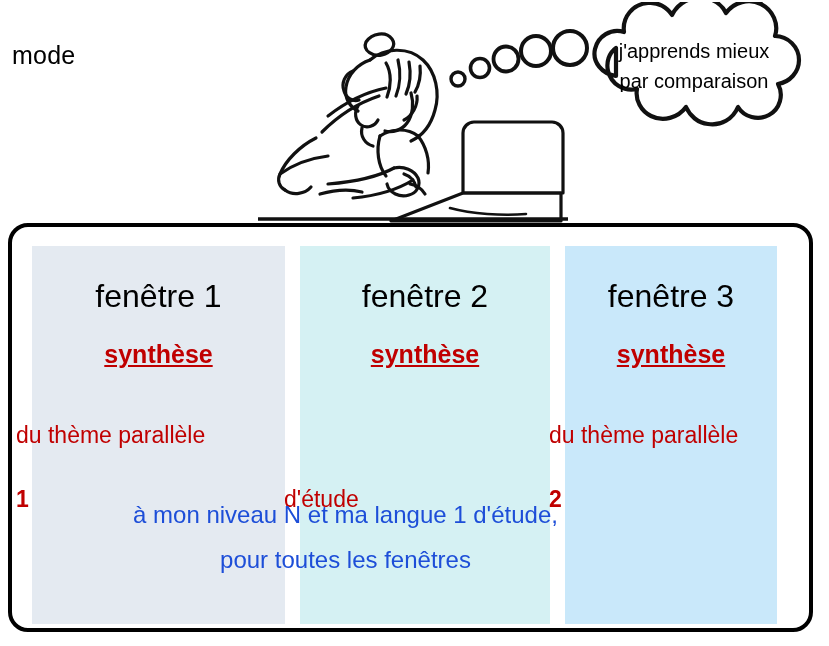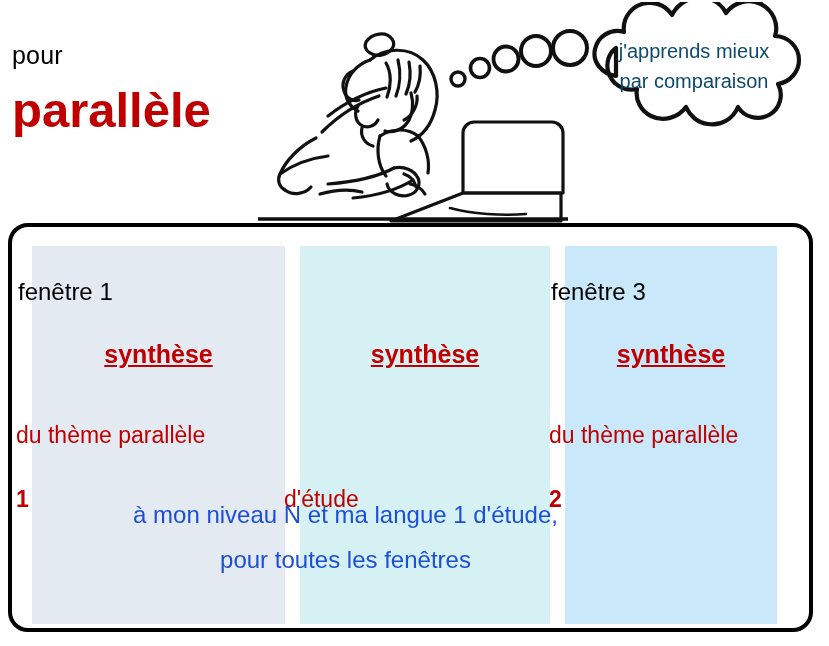--- a/index.html
+++ b/index.html
@@ -73,21 +73,21 @@
   }
   #thought-bubble svg { display: block; }
   #bubble-text {
     position: absolute;
     left: 604px;
     top: 36px;
     width: 180px;
     text-align: center;
     font-size: 20px;
     line-height: 30px;
-    color: #0c4a6e;
+    color: #000000;
   }
 
   
   #windows-container {
     position: absolute;
     left: 8px;
     top: 223px;
     width: 805px;
     height: 409px;
     border: 4px solid #000000;
@@ -103,22 +103,22 @@
   }
   #panel-1 { left: 20px;  width: 253px; background: #e4eaf1; }
   #panel-2 { left: 288px; width: 250px; background: #d5f1f3; }
   #panel-3 { left: 553px; width: 212px; background: #c9e8fa; }
 
   .panel-title {
     position: absolute;
     top: 32px;
     left: -14px;
     right: -14px;
-    text-align: left;
-    font-size: 24px;
+    text-align: center;
+    font-size: 32px;
     color: #000000;
     white-space: nowrap;
   }
   .panel-synthese {
     position: absolute;
     top: 94px;
     left: -14px;
     right: -14px;
     text-align: center;
     font-size: 25px;
@@ -154,23 +154,22 @@
     color: #1d4ed8;
     white-space: pre-line;
     pointer-events: none;
   }
 </style>
 </head>
 <body>
 
 <div id="header-area">
 
-  <div id="mode-label">pour</div>
-
-  <div id="mode-title">parallèle</div>
+  <div id="mode-label">mode</div>
+
 
   <div id="illustration">
     <svg width="310" height="215" viewBox="0 0 310 215" fill="none" stroke="#111111" stroke-width="3.2" stroke-linecap="round" stroke-linejoin="round">
 
       <path d="M108 34 c6 -9 20 -11 26 -3 c5 7 -2 14 -10 16 c-8 2 -20 -4 -16 -13 z"></path>
 
       <path d="M112 52 c14 -12 38 -14 53 0 c13 12 17 33 12 50 c-4 15 -13 26 -24 31"></path>
 
       <path d="M128 55 c6 10 5 24 1 34"></path>
       <path d="M140 52 c3 12 2 26 -2 36"></path>
@@ -263,20 +262,21 @@
   <div class="window-panel" id="panel-1">
     <div class="panel-title">fenêtre 1</div>
     <div class="panel-synthese">synthèse</div>
     <div class="panel-sub">
       <span>du thème parallèle</span><br>
       <span class="emph">1</span>
     </div>
   </div>
 
   <div class="window-panel" id="panel-2">
+    <div class="panel-title">fenêtre 2</div>
     <div class="panel-synthese">synthèse</div>
     <div class="panel-sub">
       <br>
       <span>d'étude</span>
     </div>
   </div>
 
   <div class="window-panel" id="panel-3">
     <div class="panel-title">fenêtre 3</div>
     <div class="panel-synthese">synthèse</div>

